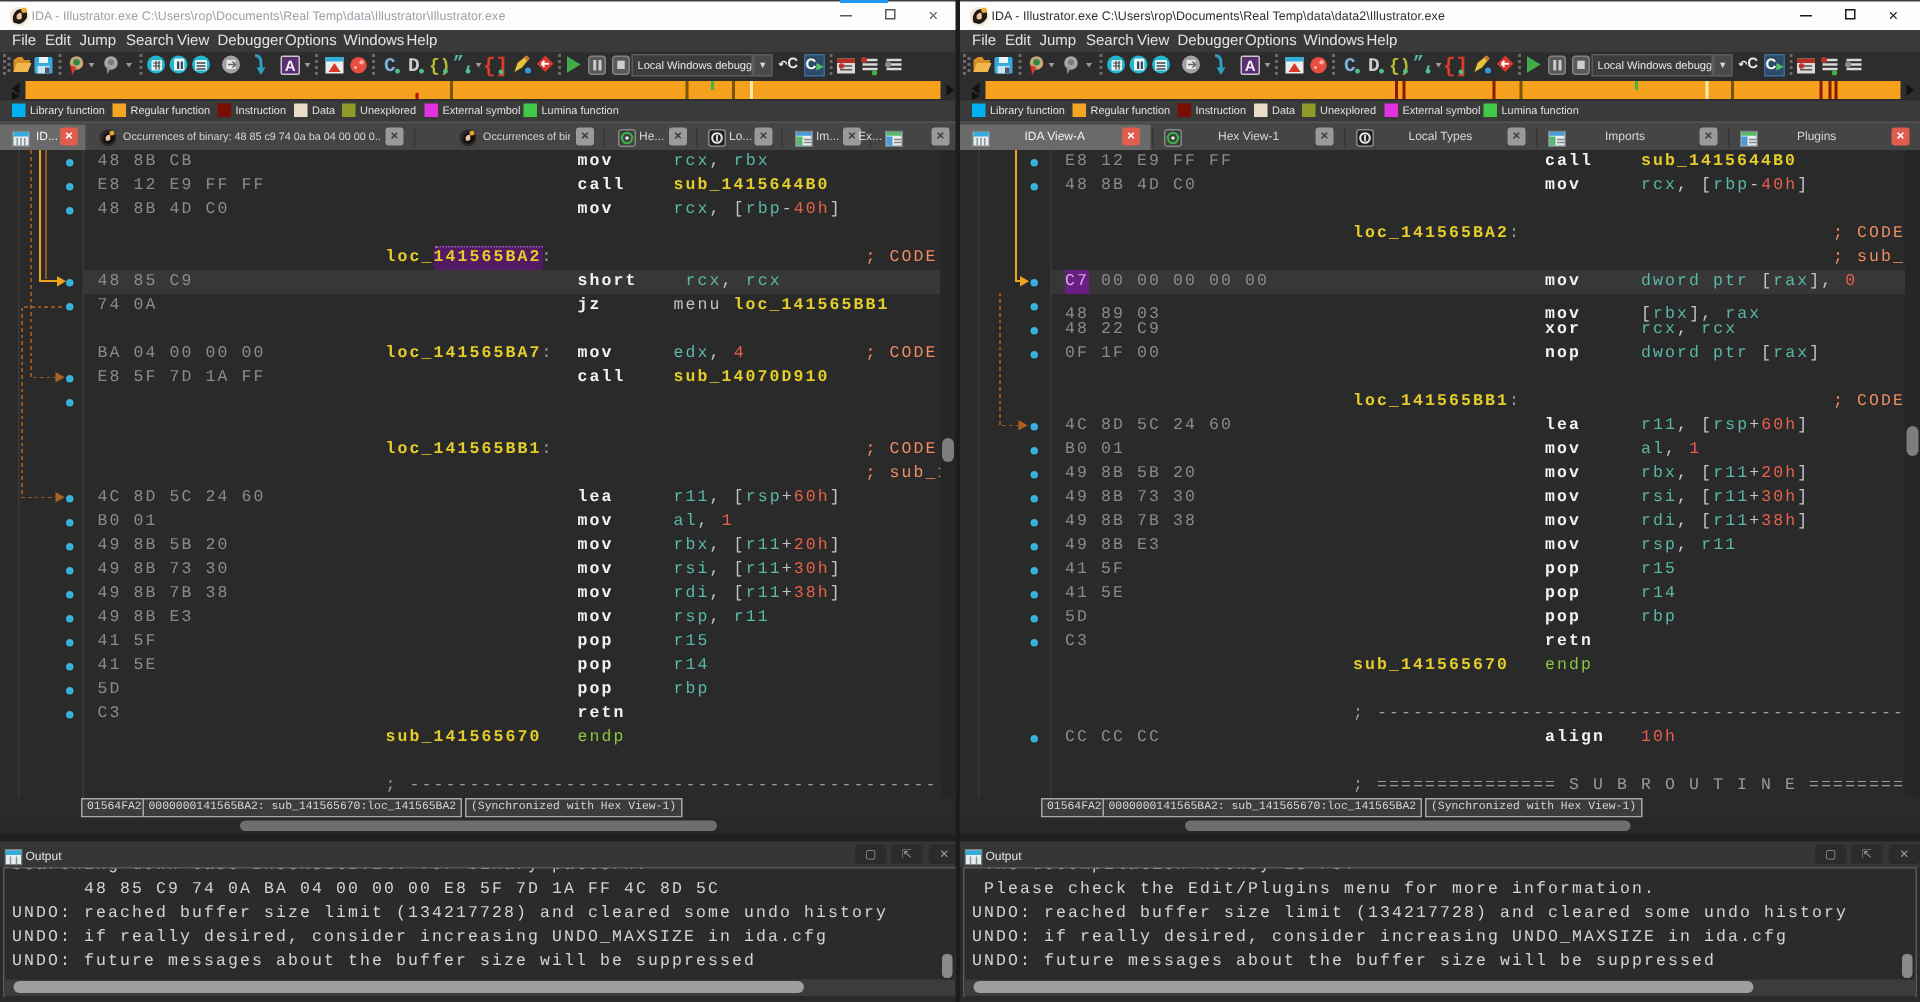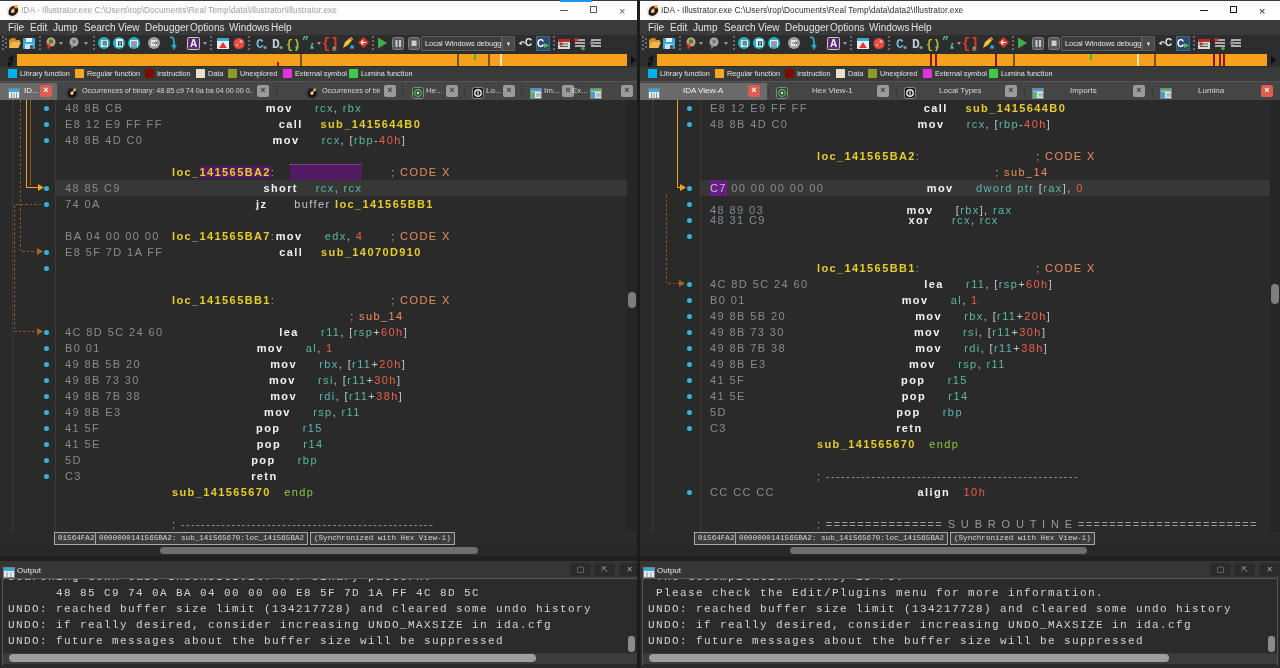--- a/index.html
+++ b/index.html
@@ -1,19 +1,19 @@
 <!DOCTYPE html>
 <html><head><meta charset="utf-8"><style>
 *{margin:0;padding:0;box-sizing:border-box}
 html,body{width:1280px;height:668px;background:#2a2a2a;overflow:hidden;font-family:"Liberation Sans",sans-serif}
 .abs{position:absolute}
 .win{position:absolute;top:0;width:640px;height:668px;background:#2a2a2a;overflow:hidden}
 .tb{position:absolute;top:35px;width:640px;height:18px;background:#2d2d2d}
 .code{background:#2a2a2a;overflow:hidden}
-.mono{font-family:Liberation Sans, sans-serif;font-size:11px;letter-spacing:1.399px;line-height:16px}
+.mono{font-family:Liberation Mono, monospace;font-size:11px;letter-spacing:1.399px;line-height:16px}
 .mono2{font-family:"Liberation Mono",monospace;font-size:11px;letter-spacing:1.399px;line-height:16px;color:#d4d4d4}
 .ln{position:absolute;left:0;white-space:pre;height:16px}
 .ln i{font-style:normal}
 i.b{color:#878c8f}
 i.bh{color:#cdb8d8;background:#6a1d84}
 i.m{color:#f2f2f2;font-weight:bold}
 i.r{color:#5ab8a8}
 i.n{color:#e8604a}
 i.y{color:#e5cd2b;font-weight:bold}
 i.yh{color:#e5cd2b;font-weight:bold;background:#521a63}
@@ -326,21 +326,21 @@
       <span class="dot" style="left:44px;top:326px"></span>
       <span class="dot" style="left:44px;top:342px"></span>
       <span class="dot" style="left:44px;top:358px"></span>
       <span class="dot" style="left:44px;top:374px"></span>
       <div class="abs mono" style="left:65px;top:0;width:562px;height:432px">
         <div class="ln" style="top:0px"><i class="b">48 8B CB</i>                                <i class="m">mov</i>     <i class="r">rcx</i><i class="p">, </i><i class="r">rbx</i></div>
 <div class="ln" style="top:16px"><i class="b">E8 12 E9 FF FF</i>                          <i class="m">call</i>    <i class="y">sub_1415644B0</i></div>
 <div class="ln" style="top:32px"><i class="b">48 8B 4D C0</i>                             <i class="m">mov</i>     <i class="r">rcx</i><i class="p">, [</i><i class="r">rbp</i><i class="p">-</i><i class="n">40h</i><i class="p">]</i></div>
 <div class="ln" style="top:64px">                        <i class="y">loc_</i><i class="yh">141565BA2</i><i class="pc">:</i>                          <i class="c">; CODE X</i></div>
 <div class="ln" style="top:80px"><i class="b">48 85 C9</i>                                <i class="m">short</i>    <i class="r">rcx</i><i class="p">, </i><i class="r">rcx</i></div>
-<div class="ln" style="top:96px"><i class="b">74 0A</i>                                   <i class="m">jz</i>      <i class="s">buffer </i><i class="y">loc_141565BB1</i></div>
+<div class="ln" style="top:96px"><i class="b">74 0A</i>                                   <i class="m">jz</i>      <i class="s">menu </i><i class="y">loc_141565BB1</i></div>
 <div class="ln" style="top:128px">                        <i class="y">loc_141565BA7</i><i class="pc">:</i>                          <i class="c">; CODE X</i></div>
 <div class="ln" style="top:128px"><i class="b">BA 04 00 00 00</i>                          <i class="m">mov</i>     <i class="r">edx</i><i class="p">, </i><i class="n">4</i></div>
 <div class="ln" style="top:144px"><i class="b">E8 5F 7D 1A FF</i>                          <i class="m">call</i>    <i class="y">sub_14070D910</i></div>
 <div class="ln" style="top:192px">                        <i class="y">loc_141565BB1</i><i class="pc">:</i>                          <i class="c">; CODE X</i></div>
 <div class="ln" style="top:208px">                                                                <i class="c">; sub_14</i></div>
 <div class="ln" style="top:224px"><i class="b">4C 8D 5C 24 60</i>                          <i class="m">lea</i>     <i class="r">r11</i><i class="p">, [</i><i class="r">rsp</i><i class="p">+</i><i class="n">60h</i><i class="p">]</i></div>
 <div class="ln" style="top:240px"><i class="b">B0 01</i>                                   <i class="m">mov</i>     <i class="r">al</i><i class="p">, </i><i class="n">1</i></div>
 <div class="ln" style="top:256px"><i class="b">49 8B 5B 20</i>                             <i class="m">mov</i>     <i class="r">rbx</i><i class="p">, [</i><i class="r">r11</i><i class="p">+</i><i class="n">20h</i><i class="p">]</i></div>
 <div class="ln" style="top:272px"><i class="b">49 8B 73 30</i>                             <i class="m">mov</i>     <i class="r">rsi</i><i class="p">, [</i><i class="r">r11</i><i class="p">+</i><i class="n">30h</i><i class="p">]</i></div>
 <div class="ln" style="top:288px"><i class="b">49 8B 7B 38</i>                             <i class="m">mov</i>     <i class="r">rdi</i><i class="p">, [</i><i class="r">r11</i><i class="p">+</i><i class="n">38h</i><i class="p">]</i></div>
@@ -623,21 +623,21 @@
         </svg></span>
       <span class="ttx" style="left:430px">Imports</span>
       <span class="xg" style="left:493px;top:3px">×</span>
       <div class="tsep" style="left:512px"></div>
       <span class="tico" style="left:520px"><svg width="12" height="11" viewBox="0 0 12 11">
           <rect x="0.5" y="0.5" width="11" height="10" fill="#e8eef0" stroke="#7a8288"></rect>
           <rect x="1" y="1" width="10" height="2.5" fill="#58b868"></rect>
           <rect x="1" y="4" width="4" height="6" fill="#4a9ad8"></rect>
           <path d="M6 6 h5 M6 8 h5" stroke="#888" stroke-width="1"></path>
         </svg></span>
-      <span class="ttx" style="left:558px">Lumina</span>
+      <span class="ttx" style="left:558px">Plugins</span>
       <span class="xr" style="left:621px;top:3px">×</span>
     </div>
 <div class="abs code" style="left:0px;top:100px;width:630px;height:432px">
       <div class="abs" style="left:0;top:0;width:13px;height:432px;border-right:1px solid #3a3a3a"></div>
       <div class="abs" style="left:60px;top:0;width:1px;height:432px;background:#3a3a3a"></div>
       <div class="abs" style="left:61px;top:80px;width:569px;height:16px;background:#373737"></div>
       <div class="abs" style="left:70px;top:80px;width:16px;height:16px;background:#6a1d84"></div>
       <svg class="abs" style="left:0;top:0" width="56" height="432" viewBox="0 0 56 432" shape-rendering="crispEdges">
         <path d="M37.5 0 V87.5 H40" stroke="#eca41c" stroke-width="1.5" fill="none"></path>
         <path d="M40 84 l6 3.5 -6 3.5 z" fill="#eca41c" shape-rendering="auto"></path>
@@ -661,21 +661,22 @@
       <span class="dot" style="left:47px;top:310px"></span>
       <span class="dot" style="left:47px;top:326px"></span>
       <span class="dot" style="left:47px;top:390px"></span>
       <div class="abs mono" style="left:70px;top:0;width:560px;height:432px">
         <div class="ln" style="top:0px"><i class="b">E8 12 E9 FF FF</i>                          <i class="m">call</i>    <i class="y">sub_1415644B0</i></div>
 <div class="ln" style="top:16px"><i class="b">48 8B 4D C0</i>                             <i class="m">mov</i>     <i class="r">rcx</i><i class="p">, [</i><i class="r">rbp</i><i class="p">-</i><i class="n">40h</i><i class="p">]</i></div>
 <div class="ln" style="top:48px">                        <i class="y">loc_141565BA2</i><i class="pc">:</i>                          <i class="c">; CODE X</i></div>
 <div class="ln" style="top:64px">                                                                <i class="c">; sub_14</i></div>
 <div class="ln" style="top:80px"><i class="bh">C7</i><i class="b"> 00 00 00 00 00</i>                       <i class="m">mov</i>     <i class="r">dword ptr </i><i class="p">[</i><i class="r">rax</i><i class="p">], </i><i class="n">0</i></div>
 <div class="ln" style="top:102px"><i class="b">48 89 03</i>                                <i class="m">mov</i>     <i class="p">[</i><i class="r">rbx</i><i class="p">], </i><i class="r">rax</i></div>
-<div class="ln" style="top:112px"><i class="b">48 31 C9</i>                                <i class="m">xor</i>     <i class="r">rcx</i><i class="p">, </i><i class="r">rcx</i></div>
+<div class="ln" style="top:112px"><i class="b">48 22 C9</i>                                <i class="m">xor</i>     <i class="r">rcx</i><i class="p">, </i><i class="r">rcx</i></div>
+<div class="ln" style="top:128px"><i class="b">0F 1F 00</i>                                <i class="m">nop</i>     <i class="r">dword ptr </i><i class="p">[</i><i class="r">rax</i><i class="p">]</i></div>
 <div class="ln" style="top:160px">                        <i class="y">loc_141565BB1</i><i class="pc">:</i>                          <i class="c">; CODE X</i></div>
 <div class="ln" style="top:176px"><i class="b">4C 8D 5C 24 60</i>                          <i class="m">lea</i>     <i class="r">r11</i><i class="p">, [</i><i class="r">rsp</i><i class="p">+</i><i class="n">60h</i><i class="p">]</i></div>
 <div class="ln" style="top:192px"><i class="b">B0 01</i>                                   <i class="m">mov</i>     <i class="r">al</i><i class="p">, </i><i class="n">1</i></div>
 <div class="ln" style="top:208px"><i class="b">49 8B 5B 20</i>                             <i class="m">mov</i>     <i class="r">rbx</i><i class="p">, [</i><i class="r">r11</i><i class="p">+</i><i class="n">20h</i><i class="p">]</i></div>
 <div class="ln" style="top:224px"><i class="b">49 8B 73 30</i>                             <i class="m">mov</i>     <i class="r">rsi</i><i class="p">, [</i><i class="r">r11</i><i class="p">+</i><i class="n">30h</i><i class="p">]</i></div>
 <div class="ln" style="top:240px"><i class="b">49 8B 7B 38</i>                             <i class="m">mov</i>     <i class="r">rdi</i><i class="p">, [</i><i class="r">r11</i><i class="p">+</i><i class="n">38h</i><i class="p">]</i></div>
 <div class="ln" style="top:256px"><i class="b">49 8B E3</i>                                <i class="m">mov</i>     <i class="r">rsp</i><i class="p">, </i><i class="r">r11</i></div>
 <div class="ln" style="top:272px"><i class="b">41 5F</i>                                   <i class="m">pop</i>     <i class="r">r15</i></div>
 <div class="ln" style="top:288px"><i class="b">41 5E</i>                                   <i class="m">pop</i>     <i class="r">r14</i></div>
 <div class="ln" style="top:304px"><i class="b">5D</i>                                      <i class="m">pop</i>     <i class="r">rbp</i></div>

